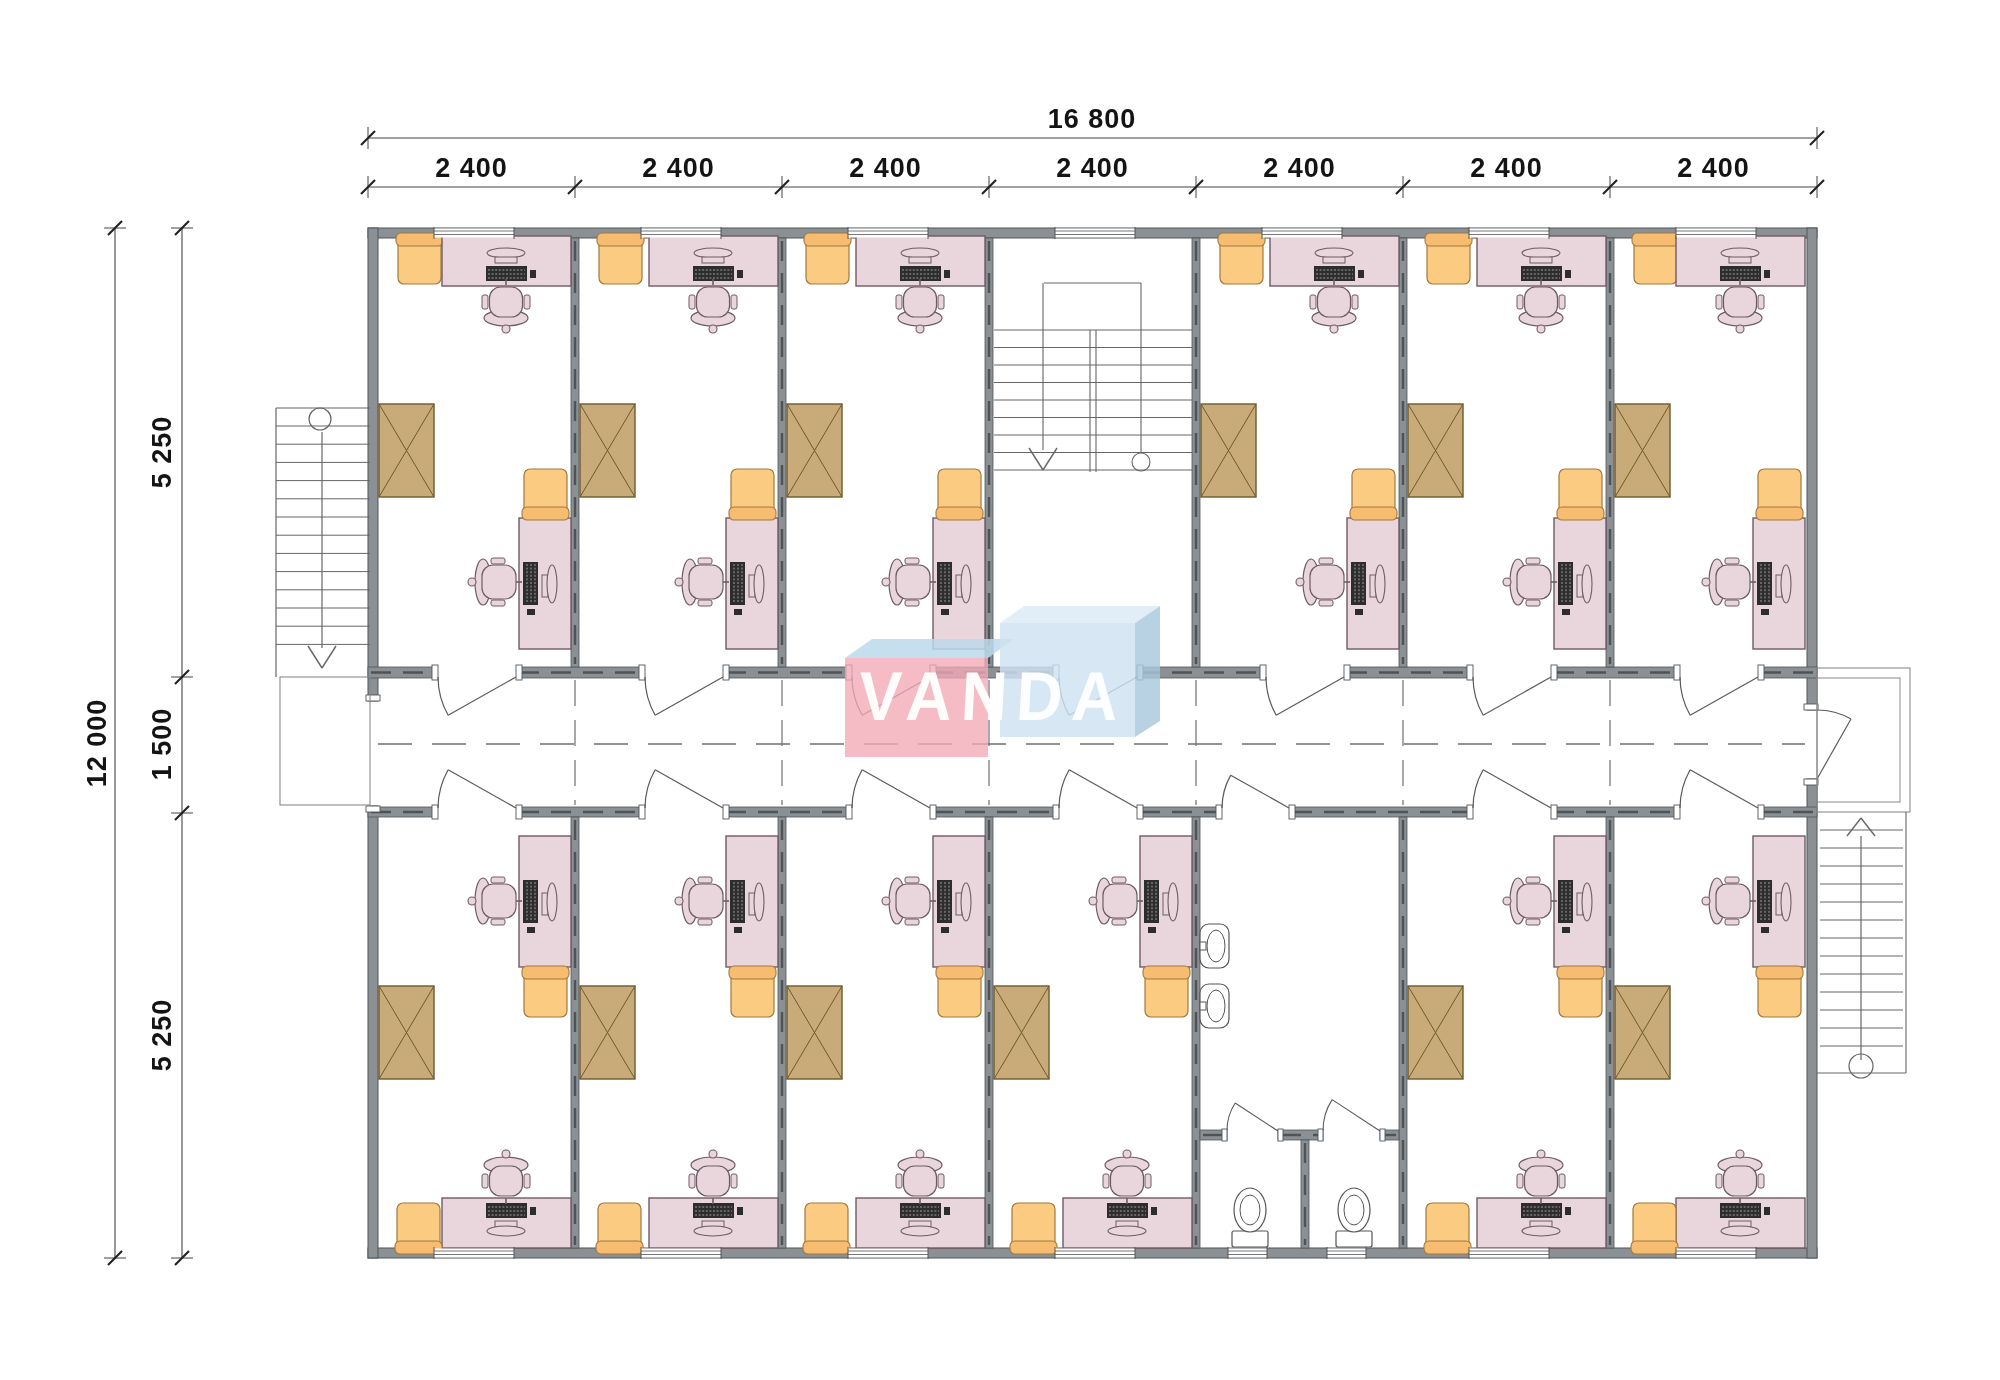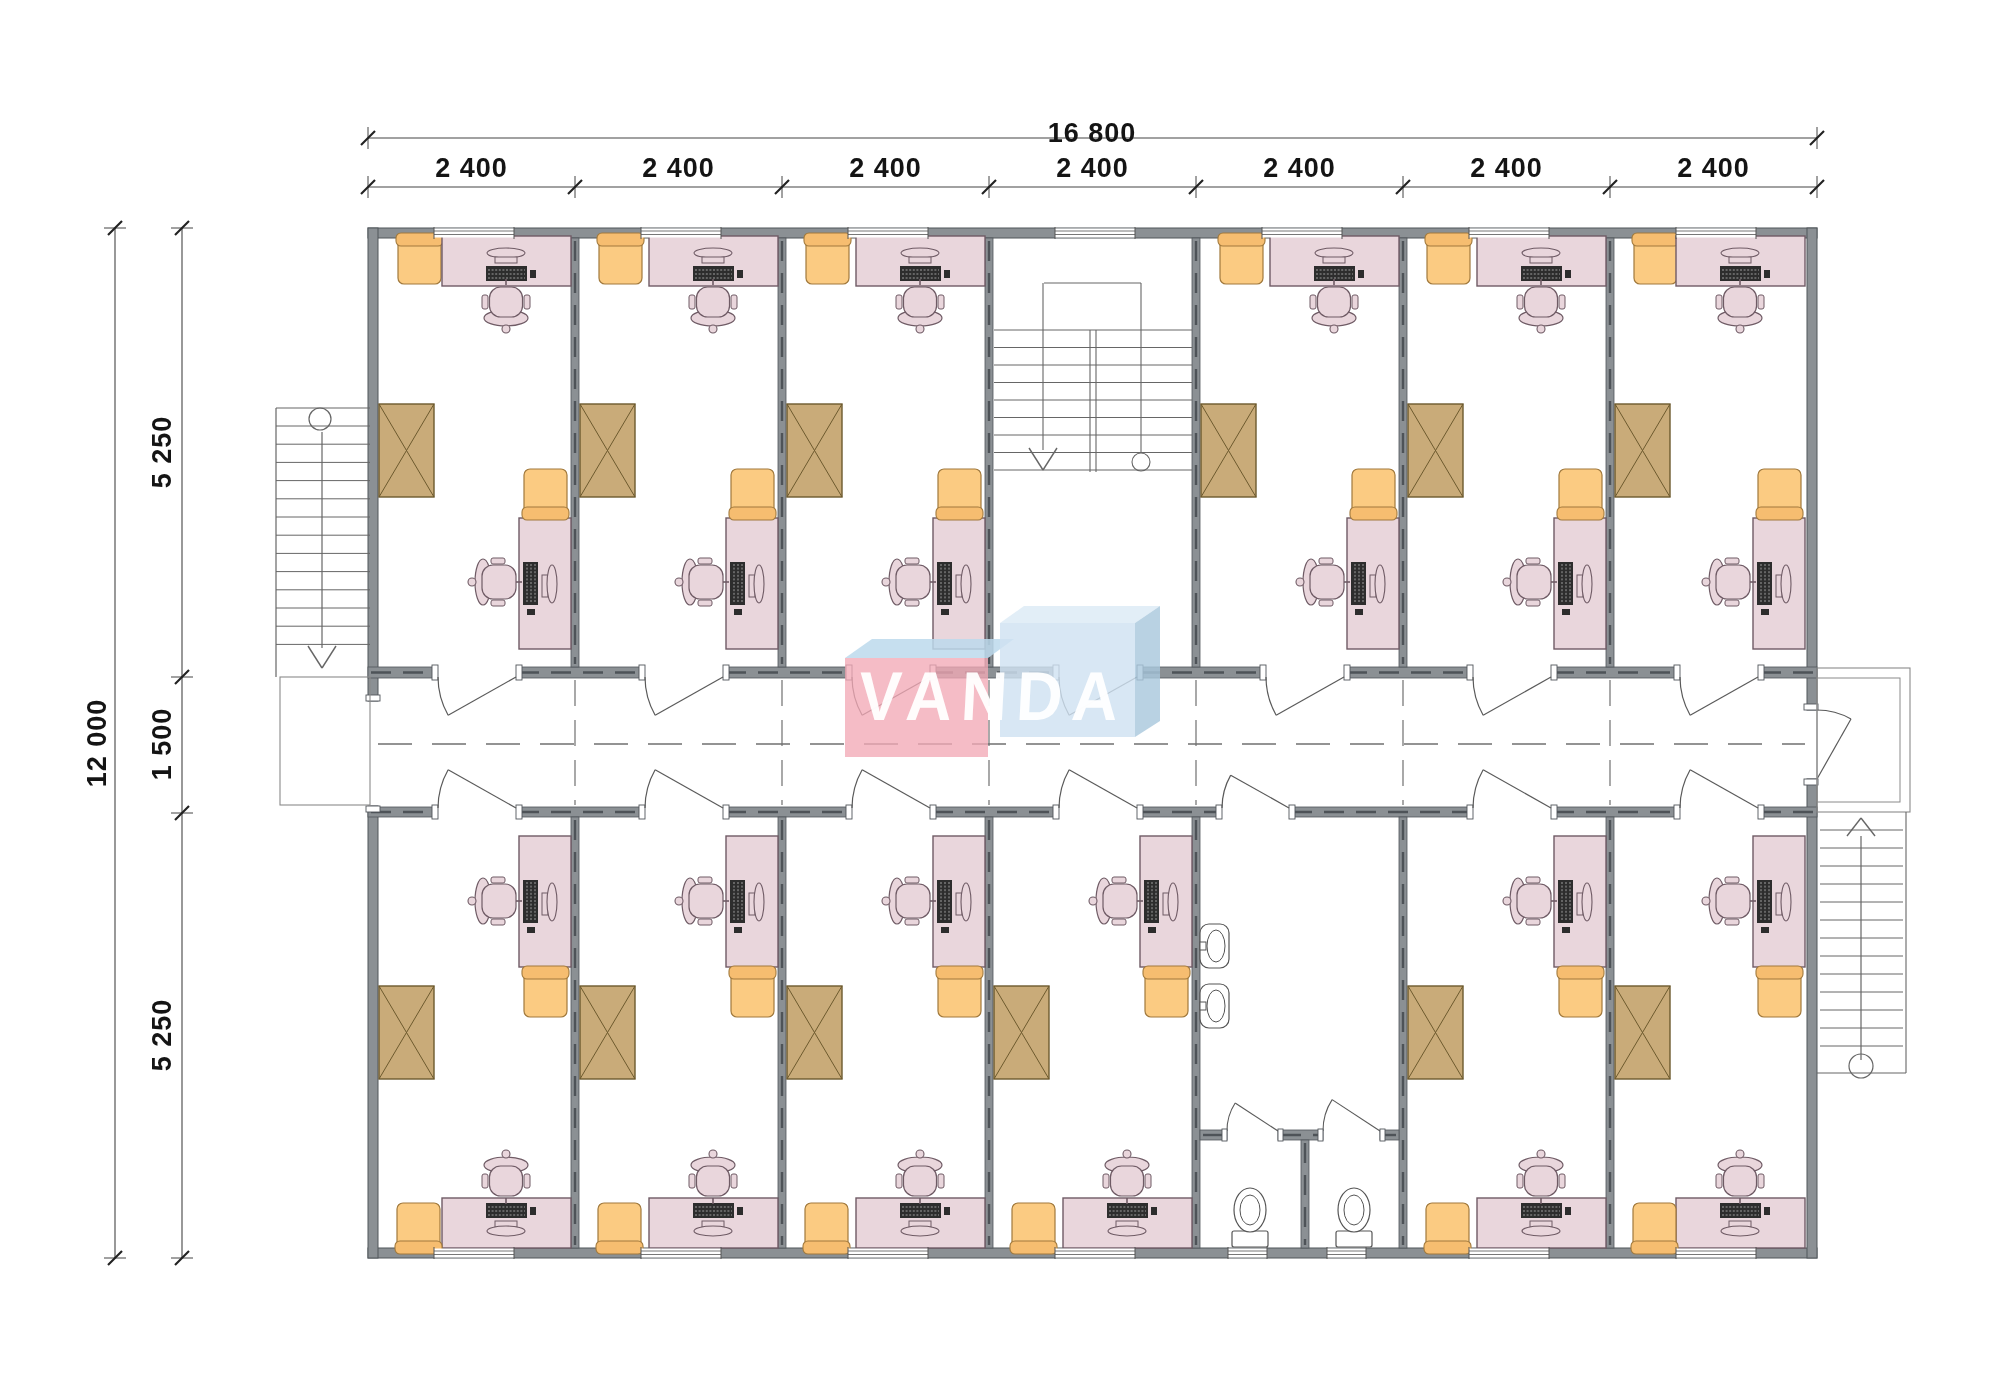--- a/index.html
+++ b/index.html
@@ -1184,21 +1184,21 @@
       </g>
       <g>
         <polygon points="845,658 872,639 1014,639 988,658" fill="#bcd9ec" fill-opacity="0.85"></polygon>
         <rect x="845" y="658" width="143" height="99" fill="#f2a9b6" fill-opacity="0.78"></rect>
         <polygon points="1000,623 1024,606 1160,606 1135,623" fill="#ddebf6" fill-opacity="0.85"></polygon>
         <rect x="1000" y="623" width="135" height="114" fill="#cfe2f1" fill-opacity="0.82"></rect>
         <polygon points="1135,623 1160,606 1160,721 1135,737" fill="#a9c8dd" fill-opacity="0.82"></polygon>
       </g>
     </svg>
   <div id="wm-text">VANDA</div>
-<div class="dim-label" style="left: 1092px; top: 133px;">16 800</div>
+<div class="dim-label" style="left: 1092px; top: 119px;">16 800</div>
     <div class="dim-label" style="left: 471.5px; top: 168px;">2 400</div>
     <div class="dim-label" style="left: 678.5px; top: 168px;">2 400</div>
     <div class="dim-label" style="left: 885.5px; top: 168px;">2 400</div>
     <div class="dim-label" style="left: 1092.5px; top: 168px;">2 400</div>
     <div class="dim-label" style="left: 1299.5px; top: 168px;">2 400</div>
     <div class="dim-label" style="left: 1506.5px; top: 168px;">2 400</div>
     <div class="dim-label" style="left: 1713.5px; top: 168px;">2 400</div>
     <div class="dim-label rot" style="left: 97px; top: 743px;">12 000</div>
     <div class="dim-label rot" style="left: 162px; top: 452px;">5 250</div>
     <div class="dim-label rot" style="left: 162px; top: 744px;">1 500</div>

